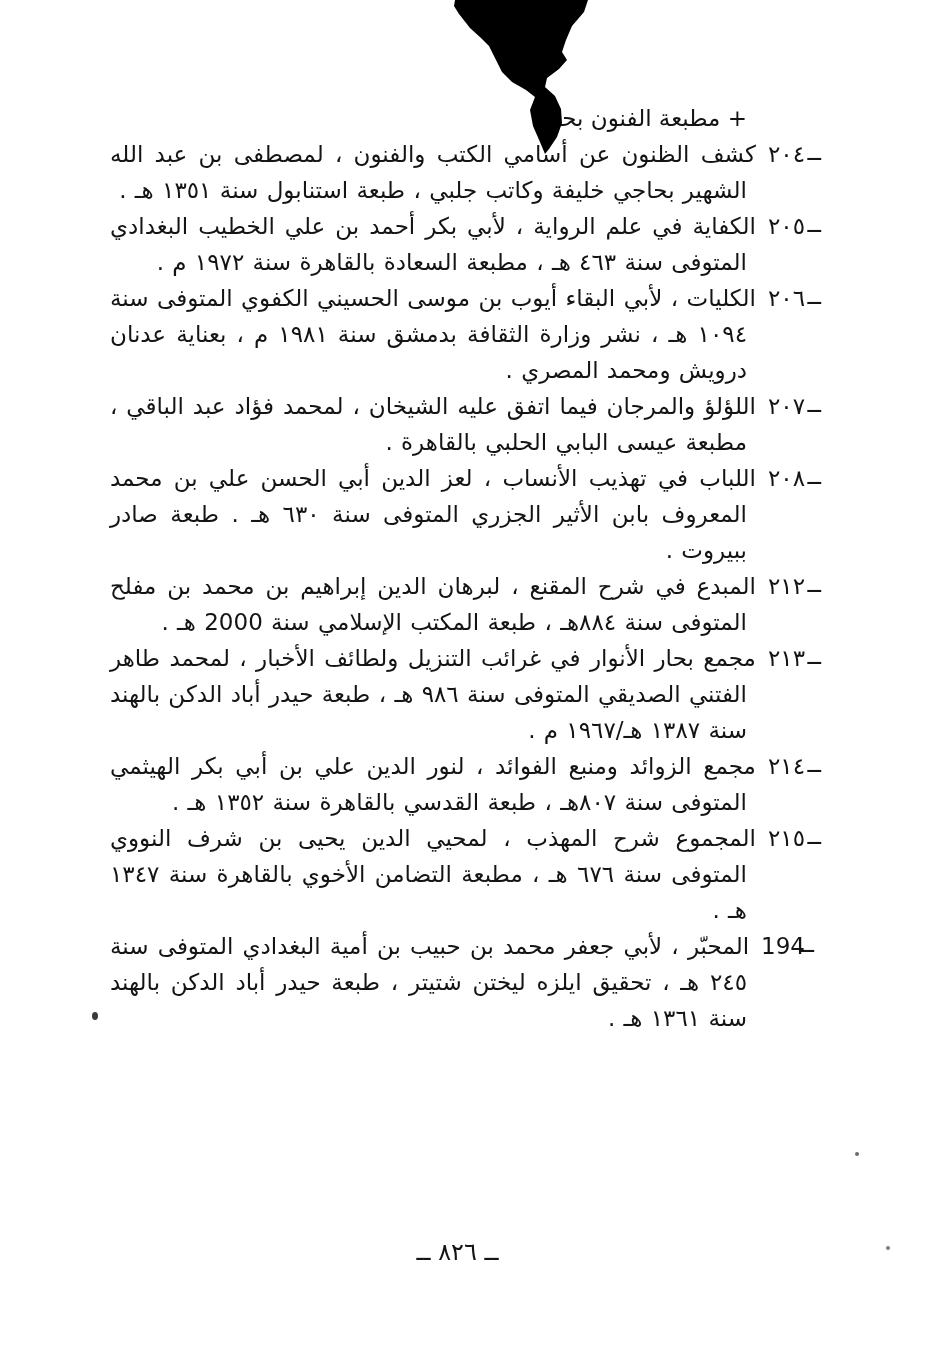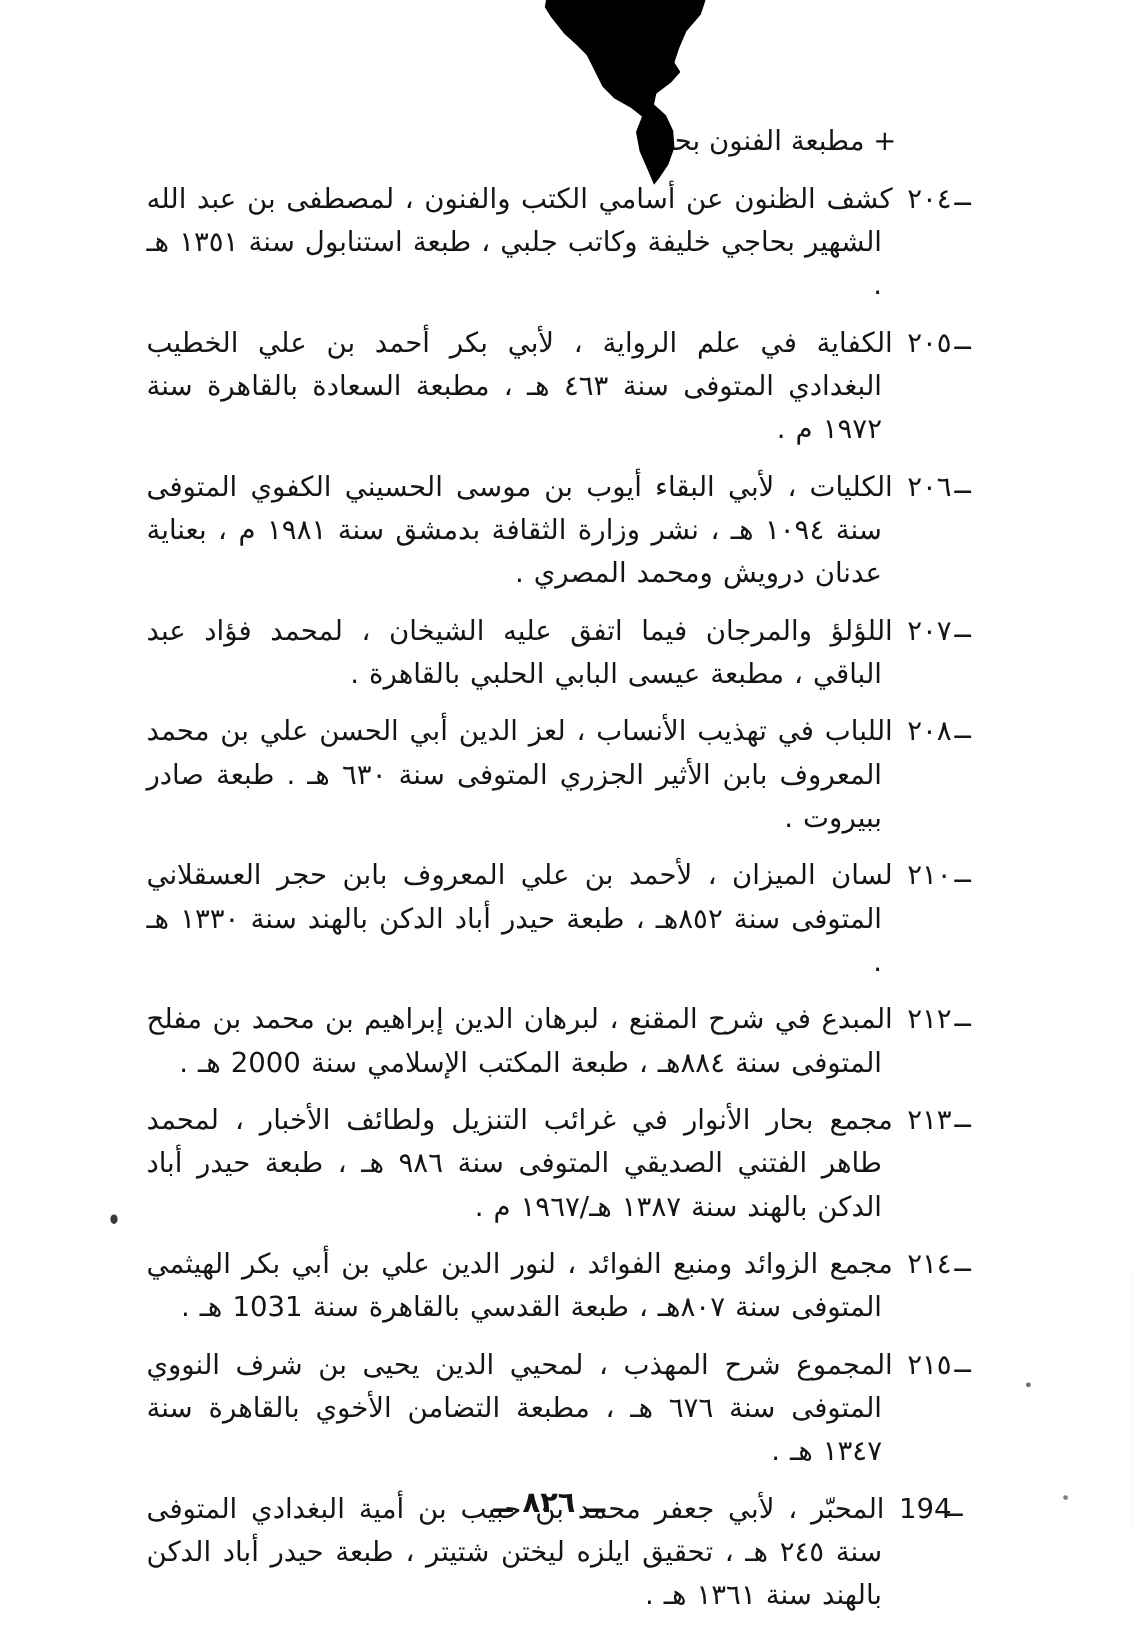--- a/index.html
+++ b/index.html
@@ -31,21 +31,21 @@
   .header-note {
     margin-top: 100px;
     padding-right: 58px;
     font-size: 23px;
     line-height: 36px;
     text-align: right;
     white-space: nowrap;
   }
   .entries { margin: 0; }
   .entry {
-    margin: 12px;
+    margin: 0;
     font-size: 23px;
     line-height: 36px;
     text-align: justify;
     text-align-last: right;
     padding-right: 58px;
     text-indent: -58px;
     word-spacing: 1px;
   }
   .entry-num { white-space: nowrap; }
   .entry-dash {
@@ -55,21 +55,20 @@
     transform: translateY(-2px);
   }
   .page-number {
     position: absolute;
     top: 1238px;
     right: 138px;
     width: 695px;
     text-align: center;
     font-size: 24px;
     letter-spacing: 4px;
-    font-weight: bold;
   }
   .speck {
     position: absolute;
     background: #3a3a3a;
     border-radius: 50%;
     z-index: 4;
   }
   .speck-1 { left: 92px;  top: 1012px; width: 6px; height: 8px; }
   .speck-2 { left: 855px; top: 1152px; width: 4px; height: 4px; opacity: .75; }
   .speck-3 { left: 886px; top: 1246px; width: 4px; height: 4px; opacity: .65; }
@@ -95,28 +94,27 @@
 
   <p class="entry"><span class="entry-num">٢٠٥</span><span class="entry-dash">ــ</span><span class="entry-text">الكفاية في علم الرواية ، لأبي بكر أحمد بن علي الخطيب البغدادي المتوفى سنة ٤٦٣ هـ ، مطبعة السعادة بالقاهرة سنة ١٩٧٢ م .</span></p>
 
   <p class="entry"><span class="entry-num">٢٠٦</span><span class="entry-dash">ــ</span><span class="entry-text">الكليات ، لأبي البقاء أيوب بن موسى الحسيني الكفوي المتوفى سنة ١٠٩٤ هـ ، نشر وزارة الثقافة بدمشق سنة ١٩٨١ م ، بعناية عدنان درويش ومحمد المصري .</span></p>
 
   <p class="entry"><span class="entry-num">٢٠٧</span><span class="entry-dash">ــ</span><span class="entry-text">اللؤلؤ والمرجان فيما اتفق عليه الشيخان ، لمحمد فؤاد عبد الباقي ، مطبعة عيسى البابي الحلبي بالقاهرة .</span></p>
 
   <p class="entry"><span class="entry-num">٢٠٨</span><span class="entry-dash">ــ</span><span class="entry-text">اللباب في تهذيب الأنساب ، لعز الدين أبي الحسن علي بن محمد المعروف بابن الأثير الجزري المتوفى سنة ٦٣٠ هـ . طبعة صادر ببيروت .</span></p>
 
 
-  <p class="entry"><span class="entry-num">٢١٠</span><span class="entry-dash">ــ</span><span class="entry-text">لسان الميزان ، لأحمد بن علي المعروف بابن حجر العسقلاني المتوفى سنة ٨٥٢هـ ، طبعة حيدر أباد الدكن بالهند سنة ١٣٣٠ هـ .</span></p>
 
 
   <p class="entry"><span class="entry-num">٢١٢</span><span class="entry-dash">ــ</span><span class="entry-text">المبدع في شرح المقنع ، لبرهان الدين إبراهيم بن محمد بن مفلح المتوفى سنة ٨٨٤هـ ، طبعة المكتب الإسلامي سنة 2000 هـ .</span></p>
 
   <p class="entry"><span class="entry-num">٢١٣</span><span class="entry-dash">ــ</span><span class="entry-text">مجمع بحار الأنوار في غرائب التنزيل ولطائف الأخبار ، لمحمد طاهر الفتني الصديقي المتوفى سنة ٩٨٦ هـ ، طبعة حيدر أباد الدكن بالهند سنة ١٣٨٧ هـ/١٩٦٧ م .</span></p>
 
-  <p class="entry"><span class="entry-num">٢١٤</span><span class="entry-dash">ــ</span><span class="entry-text">مجمع الزوائد ومنبع الفوائد ، لنور الدين علي بن أبي بكر الهيثمي المتوفى سنة ٨٠٧هـ ، طبعة القدسي بالقاهرة سنة 1031 هـ .</span></p>
+  <p class="entry"><span class="entry-num">٢١٤</span><span class="entry-dash">ــ</span><span class="entry-text">مجمع الزوائد ومنبع الفوائد ، لنور الدين علي بن أبي بكر الهيثمي المتوفى سنة ٨٠٧هـ ، طبعة القدسي بالقاهرة سنة ١٣٥٢ هـ .</span></p>
 
   <p class="entry"><span class="entry-num">٢١٥</span><span class="entry-dash">ــ</span><span class="entry-text">المجموع شرح المهذب ، لمحيي الدين يحيى بن شرف النووي المتوفى سنة ٦٧٦ هـ ، مطبعة التضامن الأخوي بالقاهرة سنة ١٣٤٧ هـ .</span></p>
 
 
   <p class="entry"><span class="entry-num">194</span><span class="entry-dash">ــ</span><span class="entry-text">المحبّر ، لأبي جعفر محمد بن حبيب بن أمية البغدادي المتوفى سنة ٢٤٥ هـ ، تحقيق ايلزه ليختن شتيتر ، طبعة حيدر أباد الدكن بالهند سنة ١٣٦١ هـ .</span></p>
 
 </div>
   </div>
 
   <div class="page-number">ــ ٨٢٦ ــ</div>

